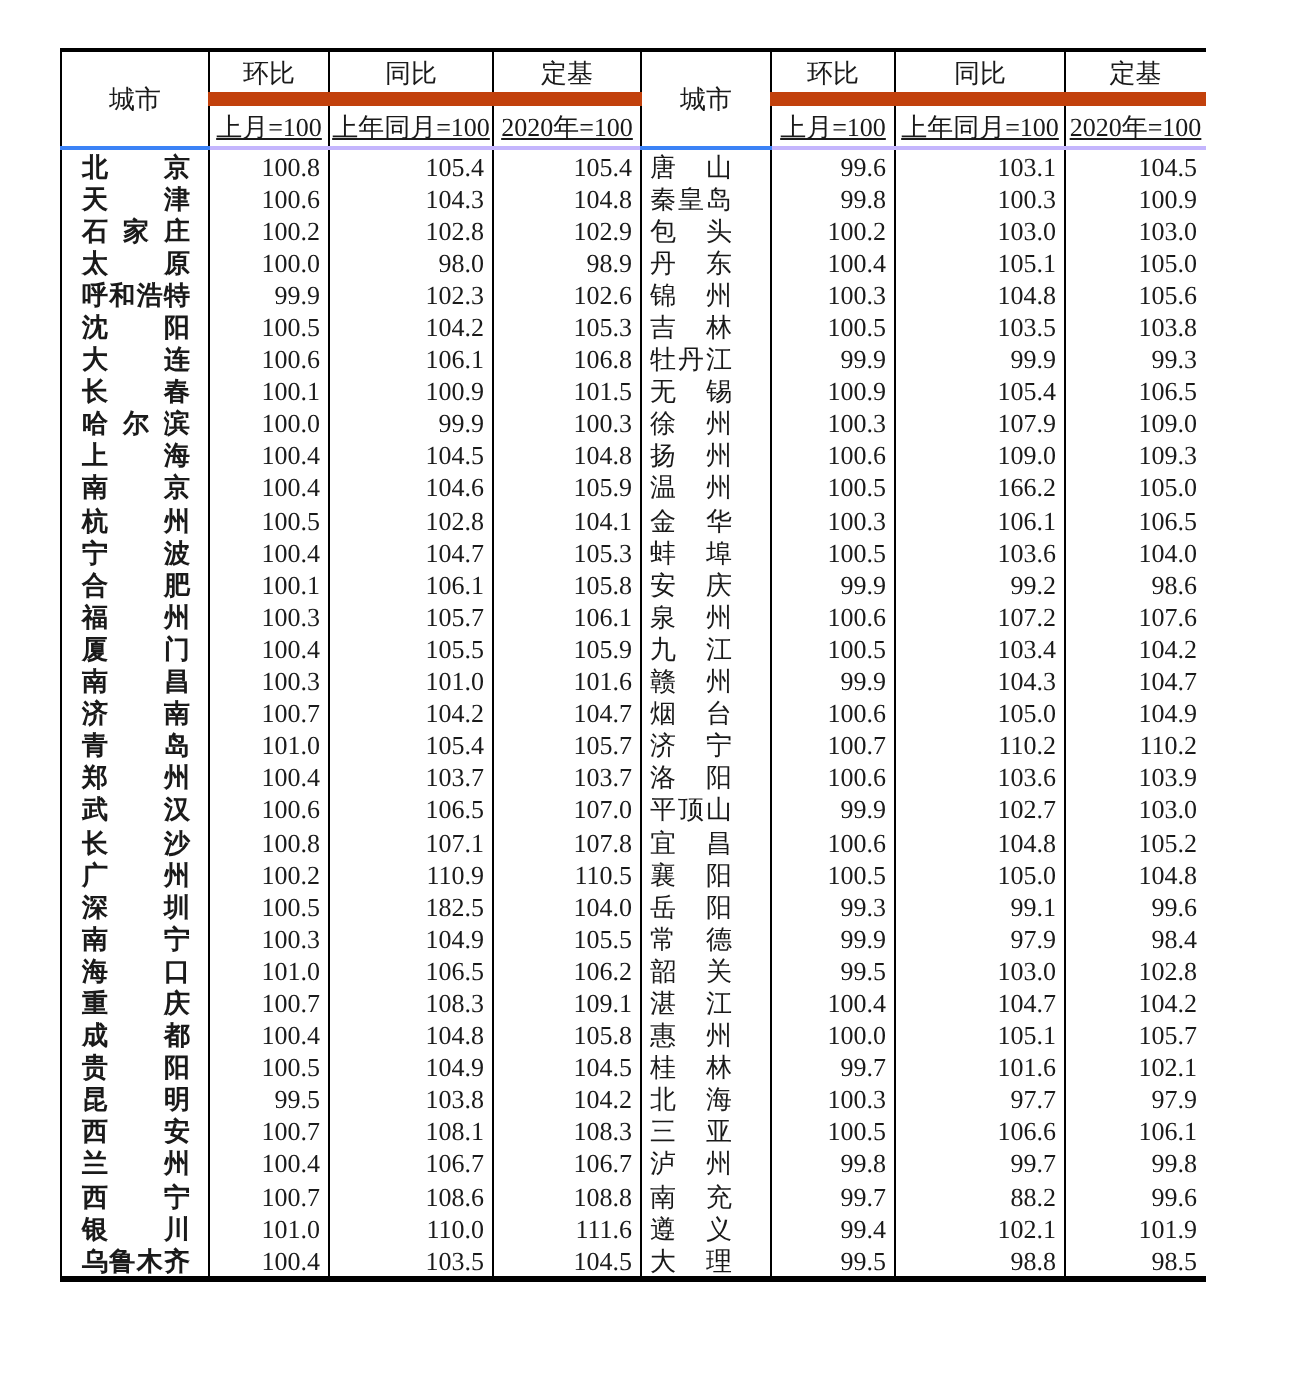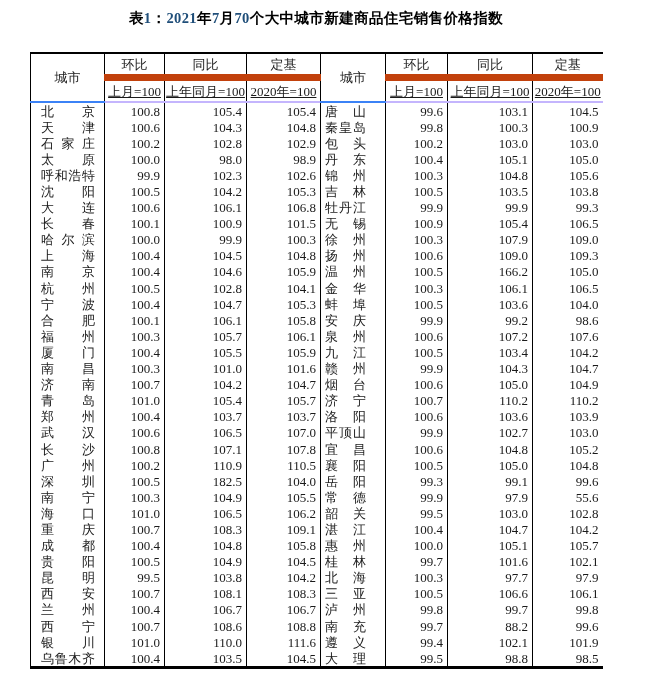--- a/index.html
+++ b/index.html
@@ -45,29 +45,28 @@
   tbody td { height: 16.1px; }
   td.num {
     text-align: right;
     padding-right: 4px;
     white-space: nowrap;
   }
   td.city {
     text-align: justify;
     text-align-last: justify;
   }
-  td.city.left-city  { padding: 0 9px 0 10px; }
+  td.city.left-city  { padding: 0 9px 0 10px; font-weight: bold; }
   td.city.right-city { padding: 0 19px 0 4px; }
 </style>
 </head>
 <body>
 
 <div class="page">
 
-  <div class="doc-title"><span class="cjk">表</span><span class="num">1</span><span class="cjk">：</span><span class="num">2021</span><span class="cjk">年</span><span class="num">7</span><span class="cjk">月</span><span class="num">70</span><span class="cjk">个大中城市新建商品住宅销售价格指数</span></div>
 
   <table class="price-table">
     <colgroup>
       <col style="width:74px">
         <col style="width:60px">
         <col style="width:82px">
         <col style="width:74px">
       <col style="width:65px">
         <col style="width:62px">
         <col style="width:85px">
@@ -335,21 +334,21 @@
           <td class="num">99.6</td>
         </tr>
         <tr>
           <td class="city left-city">南宁</td>
           <td class="num">100.3</td>
           <td class="num">104.9</td>
           <td class="num">105.5</td>
           <td class="city right-city">常德</td>
           <td class="num">99.9</td>
           <td class="num">97.9</td>
-          <td class="num">55.6</td>
+          <td class="num">98.4</td>
         </tr>
         <tr>
           <td class="city left-city">海口</td>
           <td class="num">101.0</td>
           <td class="num">106.5</td>
           <td class="num">106.2</td>
           <td class="city right-city">韶关</td>
           <td class="num">99.5</td>
           <td class="num">103.0</td>
           <td class="num">102.8</td>

